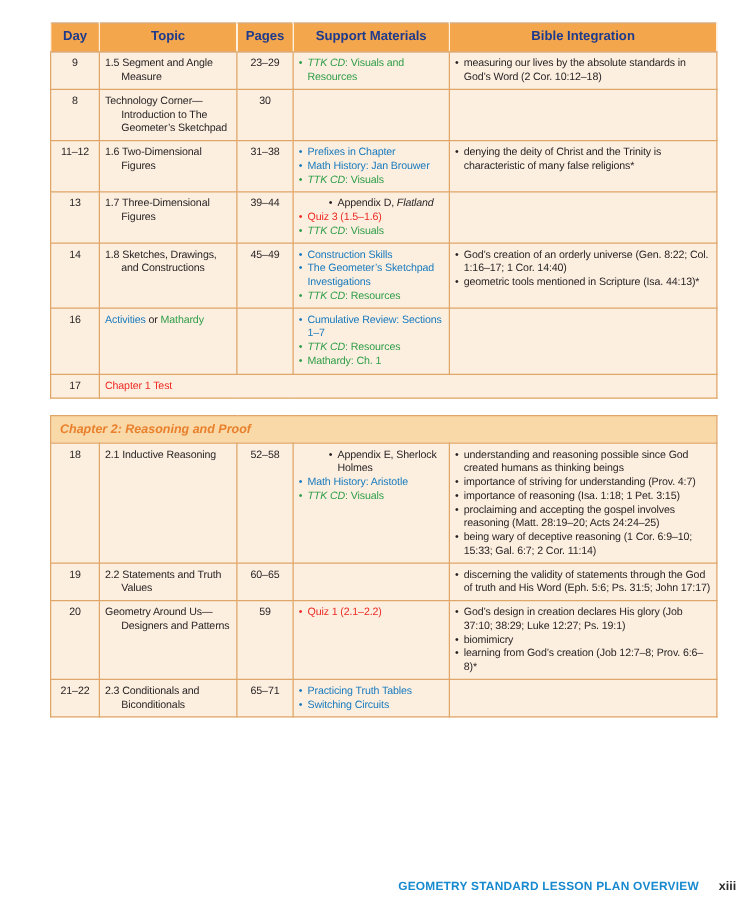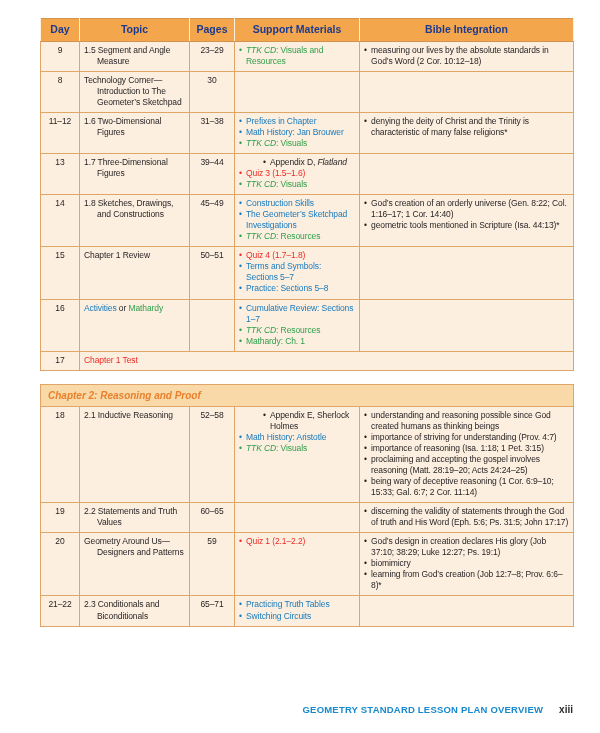--- a/index.html
+++ b/index.html
@@ -60,21 +60,21 @@
   ul.blist{margin:0;padding:0;list-style:none;}
   ul.blist li{position:relative;padding-left:7px;}
   ul.blist li::before{content:"\2022";position:absolute;left:0;top:0;}
 
   .c-blue{color:var(--blue,#187ABD);}
   .c-green{color:var(--green,#2F9E49);}
   .c-red{color:var(--red,#ED2B24);}
   .c-black{color:var(--text,#231F20);margin-left:24px;}
 
   .footer{
-    position:absolute;left:40px;top:699px;width:533px;
+    position:absolute;left:56px;top:699px;width:533px;
     text-align:right;white-space:nowrap;
   }
   .footer-title{
     color:var(--footer-blue,#1789CE);
     font-weight:bold;font-size:9.5px;letter-spacing:.2px;
   }
   .footer-page{
     color:#2b2b2b;font-weight:bold;font-size:10px;margin-left:16px;
   }
 </style>
@@ -175,35 +175,20 @@
             </ul>
           </td>
           <td class="bible">
             <ul class="blist">
               <li>God’s creation of an orderly universe (Gen. 8:22; Col. 1:16–17; 1 Cor. 14:40)</li>
               <li>geometric tools mentioned in Scripture (Isa. 44:13)*</li>
             </ul>
           </td>
         </tr>
         <tr>
-          <td class="day">15</td>
-          <td class="topic">
-            <div class="hang"><span>Chapter 1 Review</span></div>
-          </td>
-          <td class="pages">50–51</td>
-          <td class="support">
-            <ul class="blist">
-              <li class="c-red"><span>Quiz 4 (1.7–1.8)</span></li>
-              <li class="c-blue"><span>Terms and Symbols: Sections 5–7</span></li>
-              <li class="c-blue"><span>Practice: Sections 5–8</span></li>
-            </ul>
-          </td>
-          <td class="bible"></td>
-        </tr>
-        <tr>
           <td class="day">16</td>
           <td class="topic">
             <div class="hang"><span class="c-blue">Activities</span><span> or </span><span class="c-green">Mathardy</span></div>
           </td>
           <td class="pages"></td>
           <td class="support">
             <ul class="blist">
               <li class="c-blue"><span>Cumulative Review: Sections 1–7</span></li>
               <li class="c-green"><i>TTK CD</i><span>: Resources</span></li>
               <li class="c-green"><span>Mathardy: Ch. 1</span></li>

